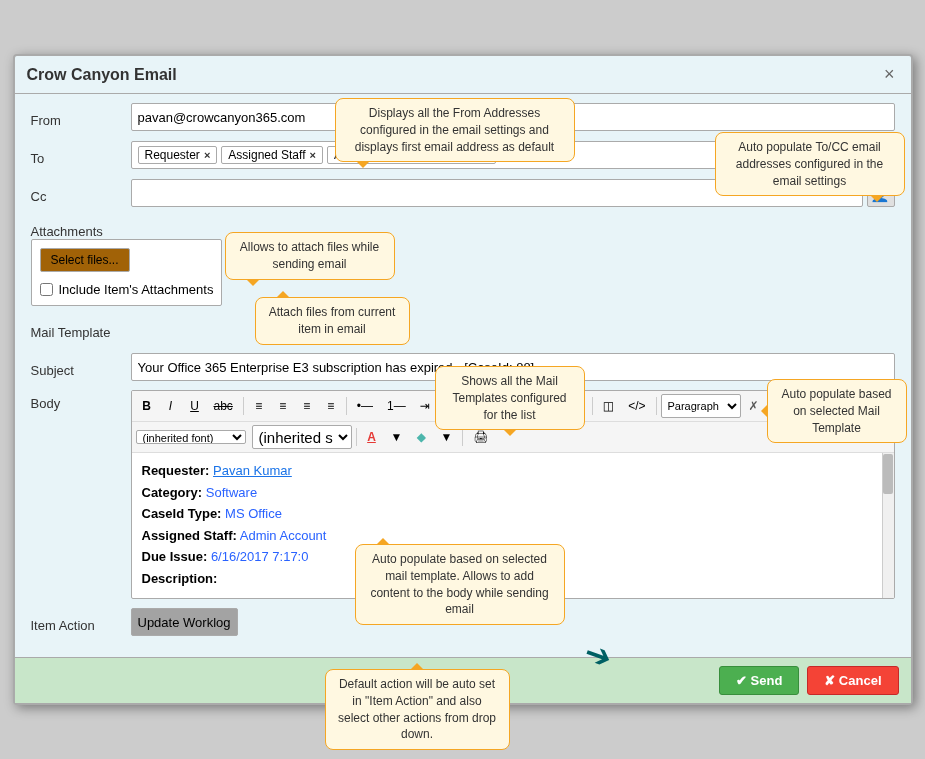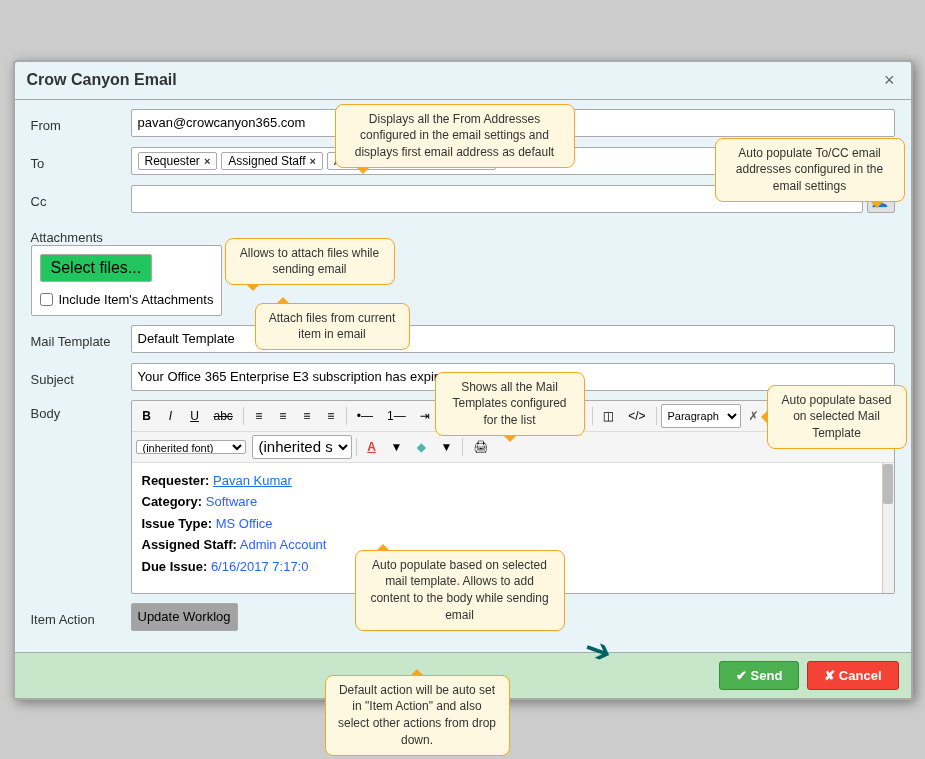--- a/index.html
+++ b/index.html
@@ -134,26 +134,26 @@
       background: white;
       border: 1px solid #aaa;
       border-radius: 2px;
       padding: 8px;
       min-height: 60px;
       display: flex;
       flex-direction: column;
       gap: 6px;
     }
     .select-files-btn {
-      background: #22c55e;
+      background: #a16207;
       border: 1px solid #aaa;
       padding: 4px 10px;
       border-radius: 2px;
       cursor: pointer;
-      font-size: 16px;
+      font-size: 12px;
       width: fit-content;
     }
     .checkbox-row {
       display: flex;
       align-items: center;
       gap: 6px;
       margin-top: 4px;
     }
     .mail-template-input {
       width: 100%;
@@ -476,23 +476,20 @@
           <div class="checkbox-row">
             <input type="checkbox" style="">
             <label>Include Item's Attachments</label>
           </div>
         </div>
       </div>
     </div>
 
     <div class="form-row">
       <div class="form-label">Mail Template</div>
-      <div class="form-control-wrap">
-        <input type="text" class="mail-template-input" value="Default Template" style="">
-      </div>
     </div>
 
     <div class="form-row">
       <div class="form-label">Subject</div>
       <div class="form-control-wrap">
         <input type="text" class="subject-input" value="Your Office 365 Enterprise E3 subscription has expired - [CaseId: 88]" style="">
       </div>
     </div>
 
     <div class="form-row" style="align-items:flex-start;">
@@ -559,31 +556,34 @@
             <div class="body-content-inner">
               <div class="body-line">
                 <b>Requester:</b>
                 <span class="body-link">Pavan Kumar</span>
               </div>
               <div class="body-line">
                 <b>Category:</b>
                 <span class="body-value">Software</span>
               </div>
               <div class="body-line">
-                <b>Issue Type:</b>
+                <b>CaseId Type:</b>
                 <span class="body-value">MS Office</span>
               </div>
               <div class="body-line">
                 <b>Assigned Staff:</b>
                 <span class="body-value">Admin Account</span>
               </div>
               <div class="body-line">
                 <b>Due Issue:</b>
                 <span class="body-value">6/16/2017 7:17:0</span>
               </div>
+              <div class="body-line">
+                <b>Description:</b>
+              </div>
             </div>
             <div class="body-scroll">
               <div class="scroll-thumb"></div>
             </div>
           </div>
         </div>
       </div>
     </div>
 
     <div class="form-row" style="margin-top:4px;">

